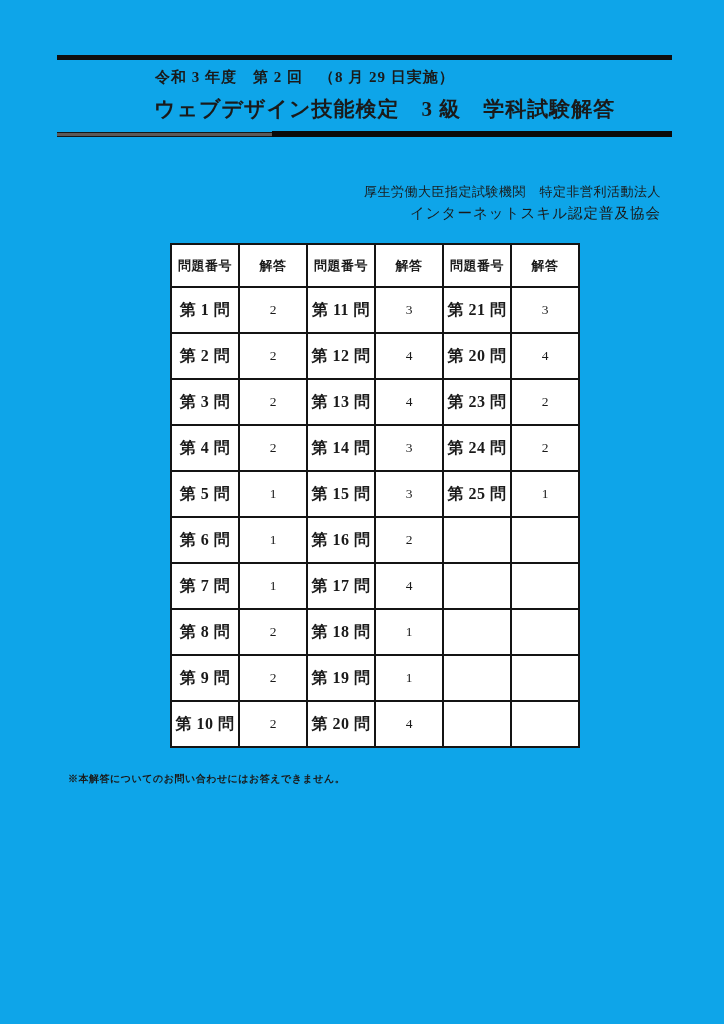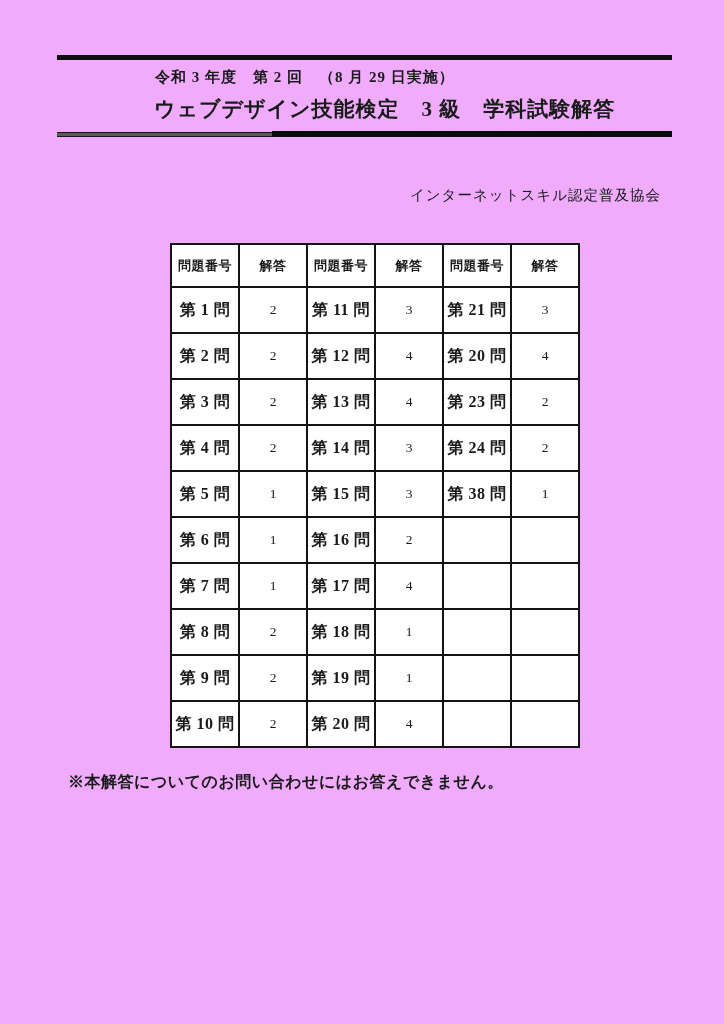--- a/index.html
+++ b/index.html
@@ -5,21 +5,21 @@
   html, body {
     margin: 0;
     padding: 0;
     background: #e8e8e8;
   }
   .page {
     position: relative;
     width: 724px;
     height: 1024px;
     margin: 0 auto;
-    background: #f0abfc;
+    background: #0ea5e9;
     font-family: "Liberation Serif", "DejaVu Serif", serif;
     color: #1a1a1a;
     overflow: hidden;
   }
 
   
   .rule-top {
     position: absolute;
     left: 57px; top: 55px;
     width: 615px; height: 5px;
@@ -106,40 +106,41 @@
   }
   td.a-cell { font-size: 13.5px; }
   td.ghost {
     border: none;
     background: transparent;
   }
 
   .footer-note {
     position: absolute;
     left: 68px; top: 772px;
-    font-size: 16px;
+    font-size: 10px;
     font-weight: bold;
     letter-spacing: 0.5px;
     white-space: nowrap;
   }
 </style>
 </head>
 <body>
 
 <div class="page">
 
   <div class="rule-top"></div>
 
   <div class="session-line">令和 3 年度　第 2 回　（8 月 29 日実施）</div>
   <div class="doc-title">ウェブデザイン技能検定　3 級　学科試験解答</div>
 
   <div class="rule-bottom-left"></div>
   <div class="rule-bottom-right"></div>
 
   <div class="org-block">
+    <div class="org-line1">厚生労働大臣指定試験機関　特定非営利活動法人</div>
     <div class="org-line2">インターネットスキル認定普及協会</div>
   </div>
 
   <table class="answers">
     <colgroup>
       <col>
         <col>
         <col>
         <col>
         <col>
@@ -184,21 +185,21 @@
       <td class="q-cell">第 14 問</td>
       <td class="a-cell">3</td>
       <td class="q-cell">第 24 問</td>
       <td class="a-cell">2</td>
     </tr>
     <tr>
       <td class="q-cell">第 5 問</td>
       <td class="a-cell">1</td>
       <td class="q-cell">第 15 問</td>
       <td class="a-cell">3</td>
-      <td class="q-cell">第 38 問</td>
+      <td class="q-cell">第 25 問</td>
       <td class="a-cell">1</td>
     </tr>
     <tr>
       <td class="q-cell">第 6 問</td>
       <td class="a-cell">1</td>
       <td class="q-cell">第 16 問</td>
       <td class="a-cell">2</td>
       <td class="ghost"></td>
       <td class="ghost"></td>
     </tr>

